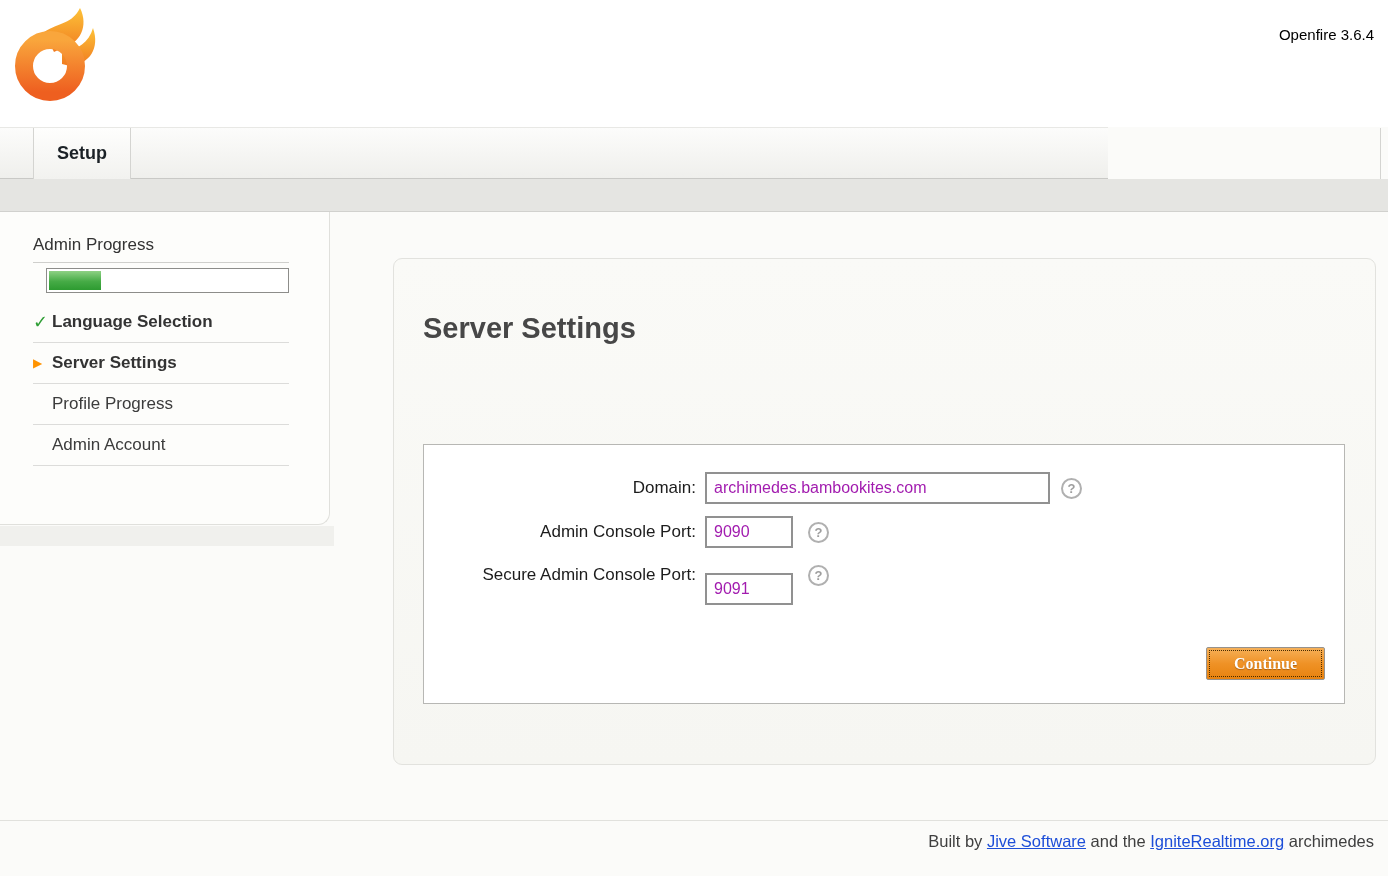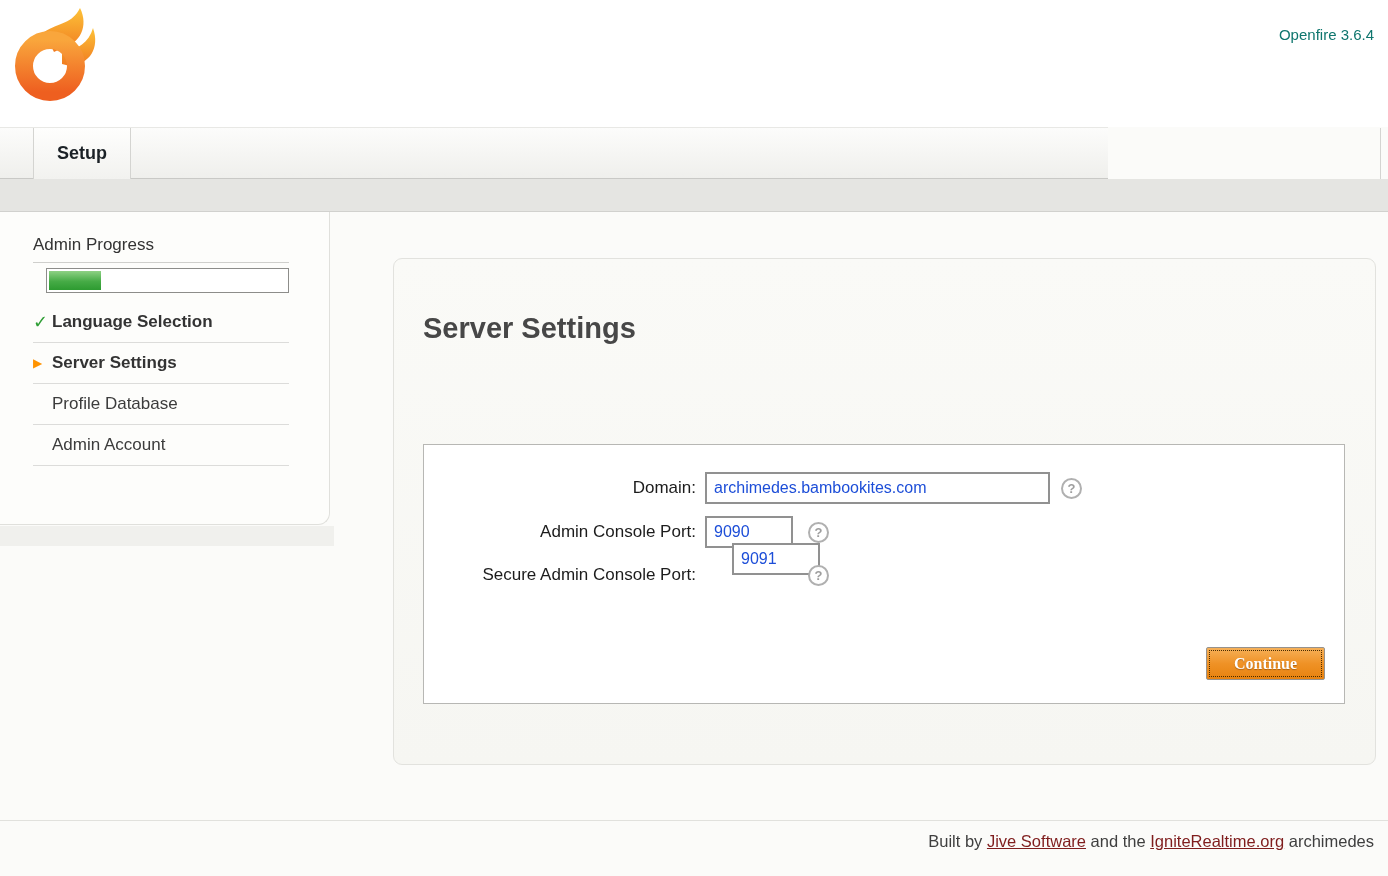--- a/index.html
+++ b/index.html
@@ -12,21 +12,21 @@
   }
 
   
   .header { position:absolute; left:0; top:0; width:1388px; height:127px; background:#ffffff; }
   .brand-logo { position:absolute; left:12px; top:6px; width:92px; height:98px; }
   .brand-name {
     position:absolute; left:100px; top:36px;
     font-size:46px; font-weight:bold; color:#3d484d; letter-spacing:-1px;
   }
   .brand-tm { font-size:12px; vertical-align:28px; letter-spacing:0; }
-  .version-label { position:absolute; top:26px; right:14px; font-size:15px; color:#0f766e; }
+  .version-label { position:absolute; top:26px; right:14px; font-size:15px; color:#000000; }
 
   
   .tabbar {
     position:absolute; left:0; top:127px; width:1108px; height:52px;
     background:linear-gradient(#fcfcfb,#efefec);
     border-top:1px solid #e8e8e5;
     border-bottom:1px solid #c9c9c6;
   }
   .tab-setup {
     position:absolute; left:33px; top:0; width:98px; height:51px;
@@ -80,44 +80,44 @@
   }
   .frow-label {
     position:absolute; left:0; width:272px; height:32px;
     text-align:right; font-size:17px; color:#1c1c1c; line-height:32px;
   }
   .lbl-1 { top:27px; } .lbl-2 { top:71px; } .lbl-3 { top:114px; }
   .txt-input {
     position:absolute; left:281px; height:32px;
     border:2px solid #919191; background:#ffffff;
     font-family:"Liberation Sans","DejaVu Sans",sans-serif;
-    font-size:16px; color:#1d4ed8; padding:6px 7px;
+    font-size:16px; color:#a21caf; padding:6px 7px;
   }
-  .in-1 { top:27px; width:345px; } .in-2 { top:71px; width:88px; } .in-3 { top:98px; width:88px;margin-left:27px; }
+  .in-1 { top:27px; width:345px; } .in-2 { top:71px; width:88px; } .in-3 { top:128px; width:88px; }
   .help-icon {
     position:absolute; width:21px; height:21px; border:2px solid #b0b0b0; border-radius:50%;
     color:#9d9d9d; font-size:13px; font-weight:bold;
     display:flex; align-items:center; justify-content:center; cursor:pointer; background:#fff;
   }
   .hp-1 { left:637px; top:33px; } .hp-2 { left:384px; top:77px; } .hp-3 { left:384px; top:120px; }
   .continue-button {
     position:absolute; left:782px; top:202px; width:119px; height:33px;
     background:linear-gradient(#f6b058,#ef9226 50%,#e8820f);
     border:1px solid #97928c; border-radius:2px;
     outline:1px dotted #4a2c00; outline-offset:-4px;
     font-family:Liberation Serif, serif;
     font-size:16px; font-weight:bold; color:#ffffff;
     text-shadow:0 1px 1px rgba(90,45,0,0.45);
     cursor:pointer;
   }
 
   
   .footer-rule { position:absolute; left:0; top:820px; width:1388px; height:1px; background:#e1e1dd; }
   .footer { position:absolute; right:14px; top:832px; font-size:16.5px; color:#3f3f3f; }
-  .footer a { color:#7f1d1d; text-decoration:underline; cursor:pointer;margin-top:24px; }
+  .footer a { color:#1d4ed8; text-decoration:underline; cursor:pointer;margin-top:24px; }
 </style>
 </head>
 <body>
 
 <div class="header">
   <svg class="brand-logo" viewBox="0 0 92 98">
     <defs>
       <linearGradient id="lgRing" x1="0" y1="0" x2="0" y2="1">
         <stop offset="0" stop-color="#f9a63c"></stop>
           <stop offset="1" stop-color="#ee5f20"></stop>
@@ -150,21 +150,21 @@
     <li class="sp-item done">
       <span class="sp-icon check-glyph">✓</span>
       <span class="sp-label">Language Selection</span>
     </li>
     <li class="sp-item current">
       <span class="sp-icon arrow-glyph">▶</span>
       <span class="sp-label">Server Settings</span>
     </li>
     <li class="sp-item">
       <span class="sp-icon"></span>
-      <span class="sp-label">Profile Database</span>
+      <span class="sp-label">Profile Progress</span>
     </li>
     <li class="sp-item">
       <span class="sp-icon"></span>
       <span class="sp-label">Admin Account</span>
     </li>
   </ul>
 </div>
 <div class="sidebar-shadow"></div>
 
 <div class="main-panel">

